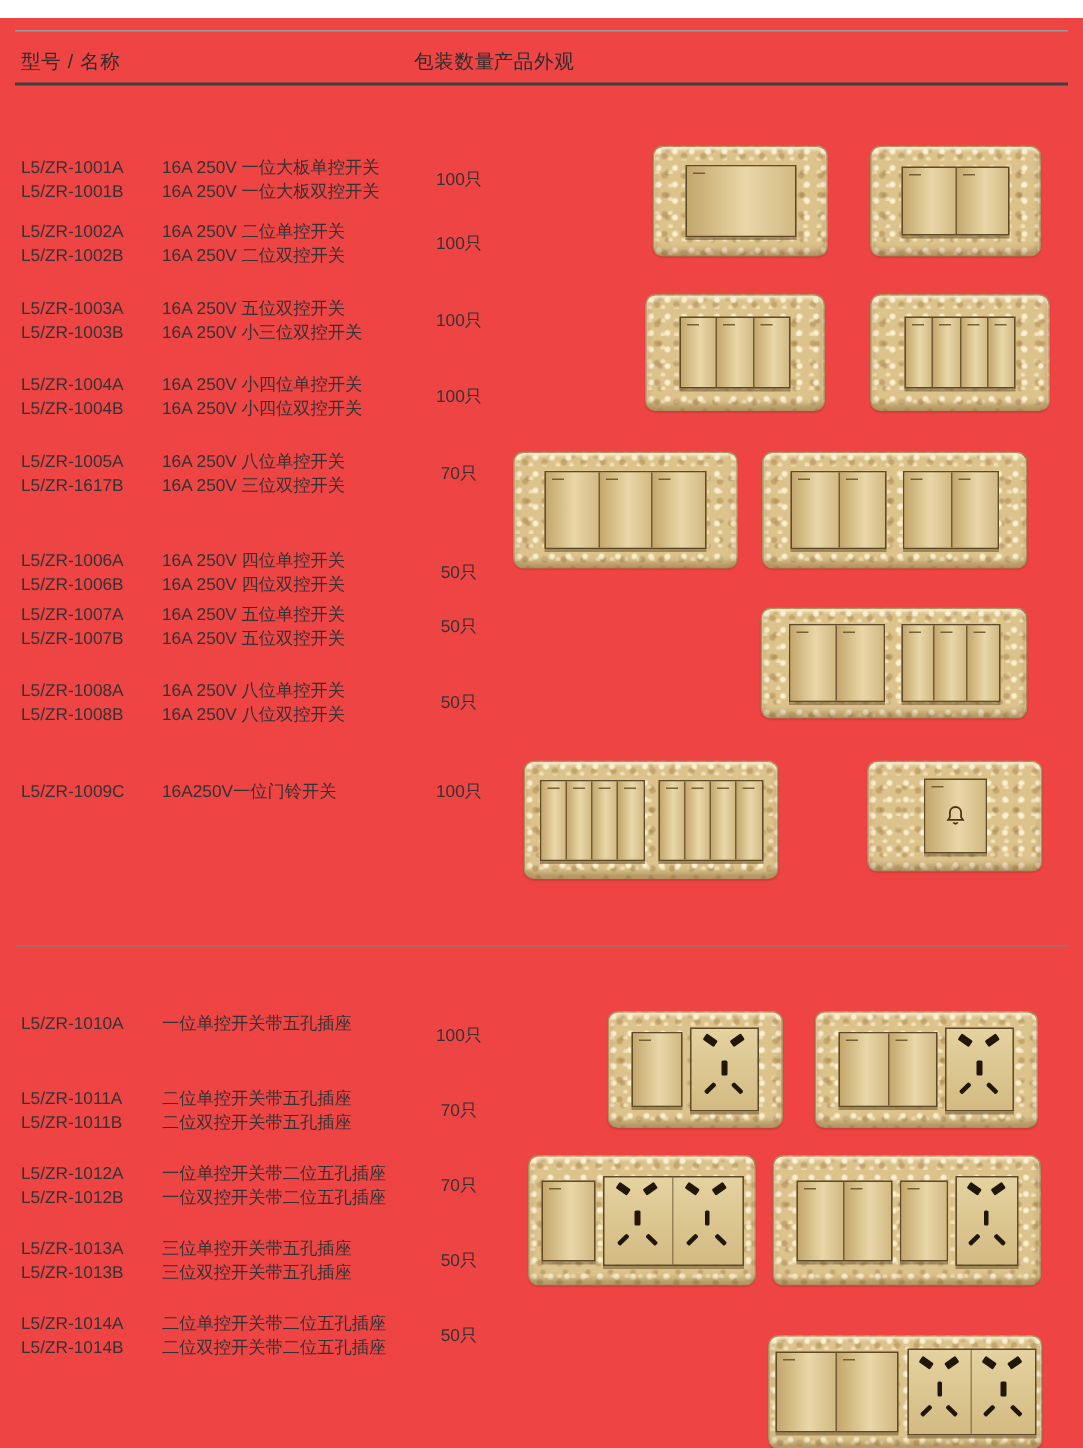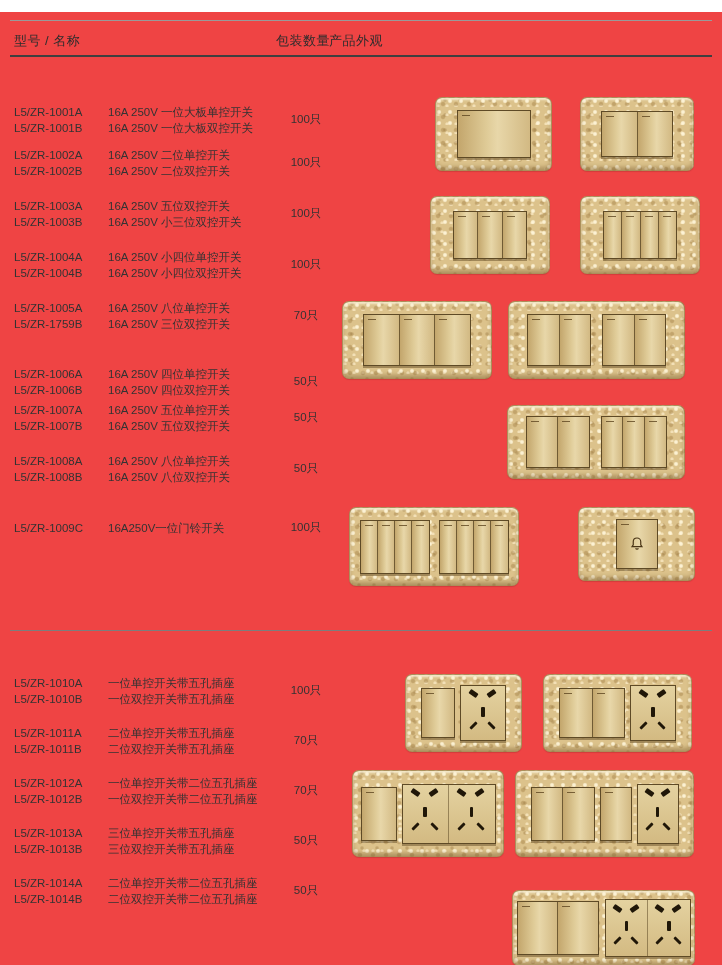--- a/index.html
+++ b/index.html
@@ -100,21 +100,21 @@
           <span class="pname">16A 250V 小四位双控开关</span>
         </div>
         <div class="qty">100只</div>
       </div>
       <div class="row" style="top: 288px;">
         <div class="entry-line">
           <span class="model">L5/ZR-1005A</span>
           <span class="pname">16A 250V 八位单控开关</span>
         </div>
         <div class="entry-line">
-          <span class="model">L5/ZR-1759B</span>
+          <span class="model">L5/ZR-1617B</span>
           <span class="pname">16A 250V 三位双控开关</span>
         </div>
         <div class="qty">70只</div>
       </div>
       <div class="row" style="top: 354px;">
         <div class="entry-line">
           <span class="model">L5/ZR-1006A</span>
           <span class="pname">16A 250V 四位单控开关</span>
         </div>
         <div class="entry-line">
@@ -152,24 +152,20 @@
         </div>
         <div class="qty single">100只</div>
       </div>
     </div>
   <div class="rule rule-divider"></div>
   <div id="rows-s2">
       <div class="row" style="top: 663px;">
         <div class="entry-line">
           <span class="model">L5/ZR-1010A</span>
           <span class="pname">一位单控开关带五孔插座</span>
-        </div>
-        <div class="entry-line">
-          <span class="model">L5/ZR-1010B</span>
-          <span class="pname">一位双控开关带五孔插座</span>
         </div>
         <div class="qty">100只</div>
       </div>
       <div class="row" style="top: 713px;">
         <div class="entry-line">
           <span class="model">L5/ZR-1011A</span>
           <span class="pname">二位单控开关带五孔插座</span>
         </div>
         <div class="entry-line">
           <span class="model">L5/ZR-1011B</span>

